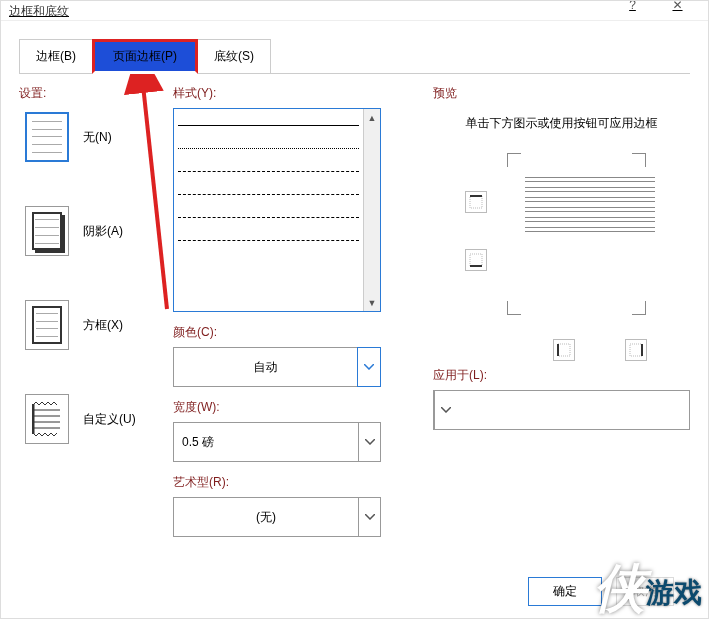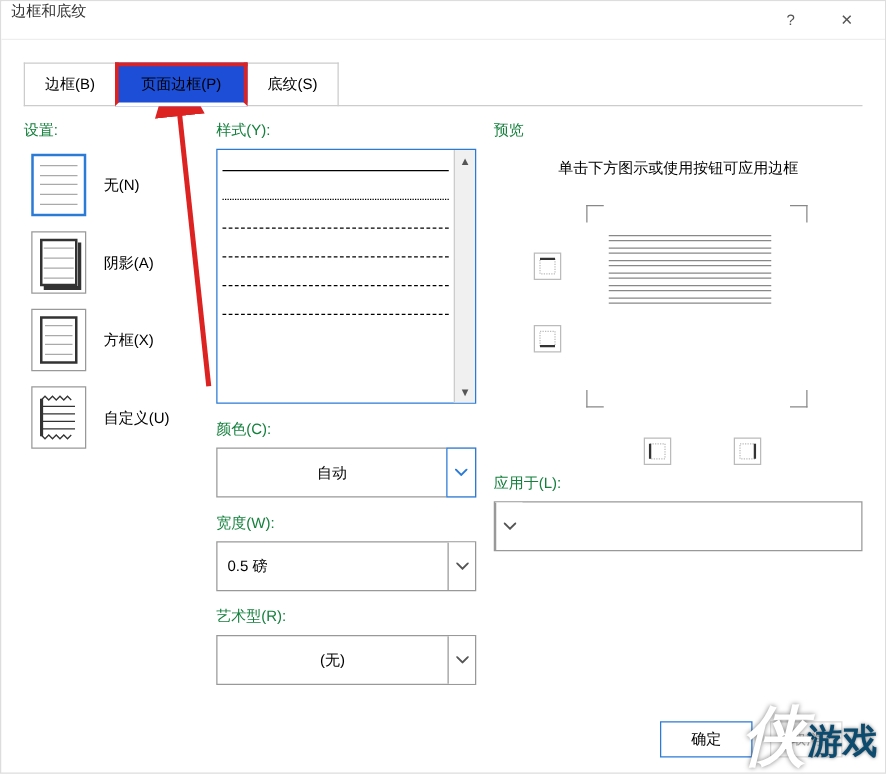--- a/index.html
+++ b/index.html
@@ -1,35 +1,35 @@
 <!DOCTYPE html>
 <html><head>
 <meta charset="utf-8">
 <style>
 * { box-sizing: border-box; margin: 0; padding: 0; font-family: "Microsoft YaHei", "SimSun", sans-serif; font-size: 12px; }
 body { background: #fff; width: 709px; height: 619px; overflow: hidden; position: relative; border: 1px solid #ddd; }
 
-.titlebar { height: 31px; display: flex; align-items: flex-start; padding: 0 8px; background: #fff; border-bottom: 1px solid #eee; }
+.titlebar { height: 20px; display: flex; align-items: flex-end; padding: 0 8px; background: #fff; border-bottom: 1px solid #eee; text-decoration: underline; }
 .titlebar .title { flex: 1; color: #333; }
 .titlebar .tbtn { width: 45px; height: 30px; display: flex; align-items: center; justify-content: center; color: #555; }
 
 .tabs { display: flex; padding: 18px 0 0 18px; position: relative; }
 .tabs .tab { padding: 8px 16px; border: 1px solid #ccc; border-bottom: none; margin-right: -1px; background: #fff; position: relative; z-index: 1; }
 .tabs .tab.inactive { border-top-color: #ccc; z-index: 0; }
 .tabs .tab.active { border: 3px solid #d22; border-bottom: 3px solid #fff; padding: 6px 18px; background: #1d4ed8; z-index: 2; }
 .tabrule { border-top: 1px solid #ccc; margin: 0 18px 0 18px; position: relative; top: -1px; }
 
 .content { display: flex; padding: 10px 18px 0 18px; gap: 14px; }
 .col-left { width: 140px; }
 .col-mid { width: 208px; }
-.col-right { flex: 1; }
-
-.label { color: #15803d; margin-bottom: 6px; }
-
-.settings-list { display: flex; flex-direction: column; gap: 12px; margin-top: 10px; padding-left: 6px; }
+.col-right { flex: 1; margin-left: 38px; }
+
+.label { color: #7f1d1d; margin-bottom: 6px; }
+
+.settings-list { display: flex; flex-direction: column; gap: 44px; margin-top: 10px; padding-left: 6px; }
 .setting-item { display: flex; align-items: center; gap: 14px; }
 .thumb { width: 44px; height: 50px; border: 1px solid #999; background: #fff; display: flex; align-items: center; justify-content: center; }
 .thumb .inner { width: 30px; height: 38px; display: flex; flex-direction: column; justify-content: space-around; }
 .thumb .ln { height: 1px; background: #aaa; }
 .thumb.selected { border: 2px solid #2a7ad6; }
 .thumb.box .inner { border: 2px solid #333; padding: 2px; }
 .thumb.shadow .inner { border: 2px solid #333; box-shadow: 3px 3px 0 #333; padding: 1px; }
 .thumb.threed .inner { border: 1px solid #333; border-right: 3px solid #777; border-bottom: 3px solid #777; padding:1px; }
 .thumb.custom svg { width:30px; height:38px; }
 

